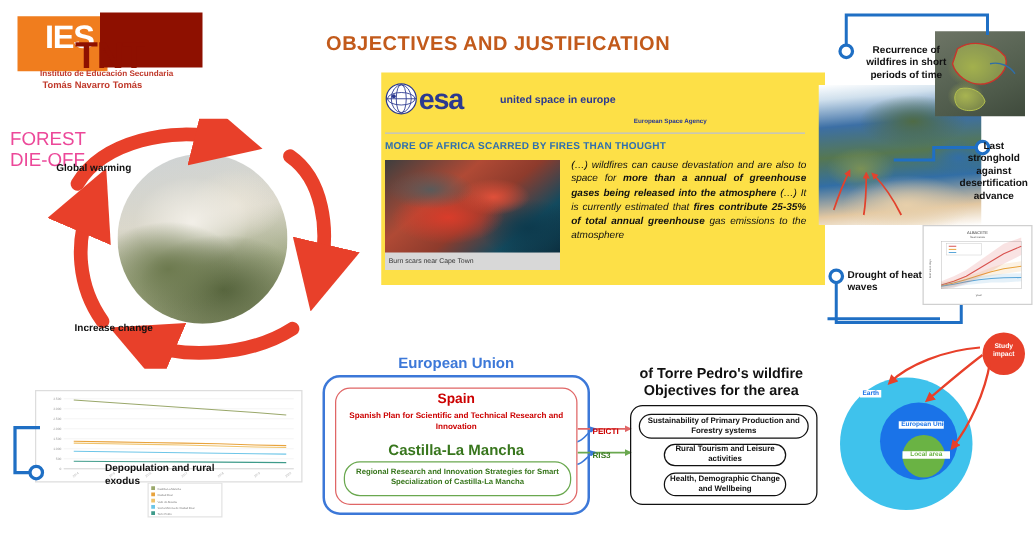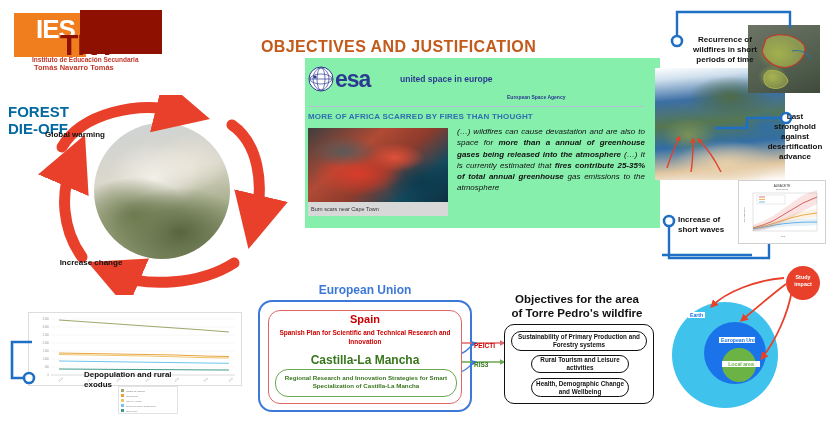--- a/index.html
+++ b/index.html
@@ -12,37 +12,37 @@
   #logo .blkRed{position:absolute;left:66px;top:0px;width:82px;height:44px;background:#8E1000;}
   #logo .ies{position:absolute;left:22px;top:4px;font-size:26px;font-weight:bold;color:#ffffff;
              letter-spacing:-1px;font-family:"Liberation Sans",sans-serif;}
   #logo .tnt{position:absolute;left:46px;top:18px;font-size:30px;font-weight:bold;color:#8E1000;
              letter-spacing:-1px;}
   #logo .sub1{position:absolute;left:18px;top:46px;font-size:6.5px;font-weight:bold;color:#C0392B;
               white-space:nowrap;}
   #logo .sub2{position:absolute;left:20px;top:53px;font-size:7.5px;font-weight:bold;color:#C0392B;
               white-space:nowrap;}
   
-  #title{left:0;top:38px;width:797px;text-align:center;font-size:16px;font-weight:bold;
+  #title{left:0;top:27px;width:797px;text-align:center;font-size:16px;font-weight:bold;
          color:#C25A1B;letter-spacing:.4px;}
   
-  #fdo{left:8px;top:103px;font-size:15px;font-weight:bold;color:#0369a1;line-height:17px;}
+  #fdo{left:8px;top:103px;font-size:15px;font-weight:normal;color:#ec4899;line-height:17px;}
   
   #cycle{left:20px;top:95px;width:290px;height:200px;}
   #cycle .photo{position:absolute;left:74px;top:28px;width:136px;height:136px;border-radius:50%;
     background:
       radial-gradient(ellipse 60% 40% at 30% 68%, #6d7a4f 0%, rgba(109,122,79,0) 70%),
       radial-gradient(ellipse 70% 45% at 62% 80%, #55633c 0%, rgba(85,99,60,0) 72%),
       radial-gradient(ellipse 45% 35% at 44% 40%, #f2efe8 0%, rgba(242,239,232,.1) 75%),
       radial-gradient(ellipse 40% 30% at 70% 30%, #e8e3d6 0%, rgba(232,227,214,0) 70%),
       linear-gradient(170deg,#c9cfd3 0%,#d8d5c8 38%,#9aa37c 66%,#6e7a4e 100%);
     overflow:hidden;}
   .lbl{position:absolute;font-size:8px;font-weight:bold;color:#111;text-align:center;line-height:10px;}
   
-  #esa{left:305px;top:58px;width:355px;height:170px;background:#86efac;}
+  #esa{left:305px;top:58px;width:355px;height:170px;background:#fde047;}
   #esa .wordmark{position:absolute;left:30px;top:8px;font-size:23px;font-weight:bold;color:#2B3990;
                  letter-spacing:-1px;}
   #esa .usie{position:absolute;left:95px;top:16px;font-size:8.5px;font-weight:bold;color:#2B3990;}
   #esa .agency{position:absolute;left:202px;top:36px;font-size:5px;font-weight:bold;color:#2B3990;}
   #esa .rule{position:absolute;left:3px;top:48px;width:336px;height:1px;background:#b9c0d6;}
   #esa .head{position:absolute;left:3px;top:54px;font-size:8px;font-weight:bold;color:#2F6FAF;
              letter-spacing:.2px;}
   #esa .thumbwrap{position:absolute;left:3px;top:70px;width:140px;height:88px;background:#d8d8d8;}
   #esa .thumb{position:absolute;left:0;top:0;width:140px;height:74px;
     background:
@@ -218,21 +218,21 @@
   <path d="M22,40 L22,12 L135,12 L135,28" stroke="#1F6FC4" stroke-width="2.4" fill="none"></path>
   <circle cx="22" cy="41" r="5" fill="#ffffff" stroke="#1F6FC4" stroke-width="2.6"></circle>
   <path d="M131,118 L92,118 L92,128 L60,128" stroke="#1F6FC4" stroke-width="2.4" fill="none"></path>
   <circle cx="131" cy="118" r="5" fill="#ffffff" stroke="#1F6FC4" stroke-width="2.6"></circle>
   <path d="M14,222 L14,258 L114,258 L114,244" stroke="#1F6FC4" stroke-width="2.4" fill="none"></path>
   <circle cx="14" cy="221" r="5" fill="#ffffff" stroke="#1F6FC4" stroke-width="2.6"></circle>
 </svg>
 
 <div class="abs cnlabel" style="left:687px;top:35px;width:76px;text-align:center;">Recurrence of wildfires in short periods of time</div>
 <div class="abs cnlabel" style="left:766px;top:112px;width:58px;text-align:center;">Last stronghold against desertification advance</div>
-<div class="abs cnlabel" style="left:678px;top:215px;width:60px;">Increase of short waves</div>
+<div class="abs cnlabel" style="left:678px;top:215px;width:60px;">Drought of heat waves</div>
 
 <div class="abs" id="popchart">
   <svg width="212" height="72" style="position:absolute;left:0;top:0;">
     <g stroke="#eee" stroke-width="0.5">
       <line x1="22" y1="6" x2="206" y2="6"></line>
         <line x1="22" y1="14" x2="206" y2="14"></line>
       <line x1="22" y1="22" x2="206" y2="22"></line>
         <line x1="22" y1="30" x2="206" y2="30"></line>
       <line x1="22" y1="38" x2="206" y2="38"></line>
         <line x1="22" y1="46" x2="206" y2="46"></line>
@@ -314,22 +314,22 @@
   </defs>
   <line x1="0" y1="13" x2="42" y2="13" stroke="#E06666" stroke-width="1.4" marker-end="url(#redA)"></line>
   <line x1="0" y1="32" x2="42" y2="32" stroke="#6AA84F" stroke-width="1.4" marker-end="url(#grnA)"></line>
   <path d="M-4,24 C6,24 8,14 14,13" stroke="#3C78D8" stroke-width="1.3" fill="none" marker-end="url(#bluA)"></path>
   <path d="M-4,42 C6,42 8,33 14,32" stroke="#3C78D8" stroke-width="1.3" fill="none" marker-end="url(#bluA)"></path>
 </svg>
 <div class="abs peicti" style="left:474px;top:342px;">PEICTI</div>
 <div class="abs ris3" style="left:474px;top:361px;">RIS3</div>
 
 <div class="abs" id="objtitle">
+  <div>of Torre Pedro's wildfire</div>
   <div>Objectives for the area</div>
-  <div>of Torre Pedro's wildfire</div>
 </div>
 <div class="abs" id="objbox">
   <div class="pill" style="left:6px;top:6px;width:136px;height:20px;">Sustainability of Primary Production and Forestry systems</div>
   <div class="pill" style="left:26px;top:30px;width:98px;height:18px;">Rural Tourism and Leisure activities</div>
   <div class="pill" style="left:26px;top:53px;width:98px;height:19px;">Health, Demographic Change and Wellbeing</div>
 </div>
 
 <div class="abs" id="earth"></div>
 <div class="abs" id="eucircle"></div>
 <div class="abs" id="localcircle"></div>

